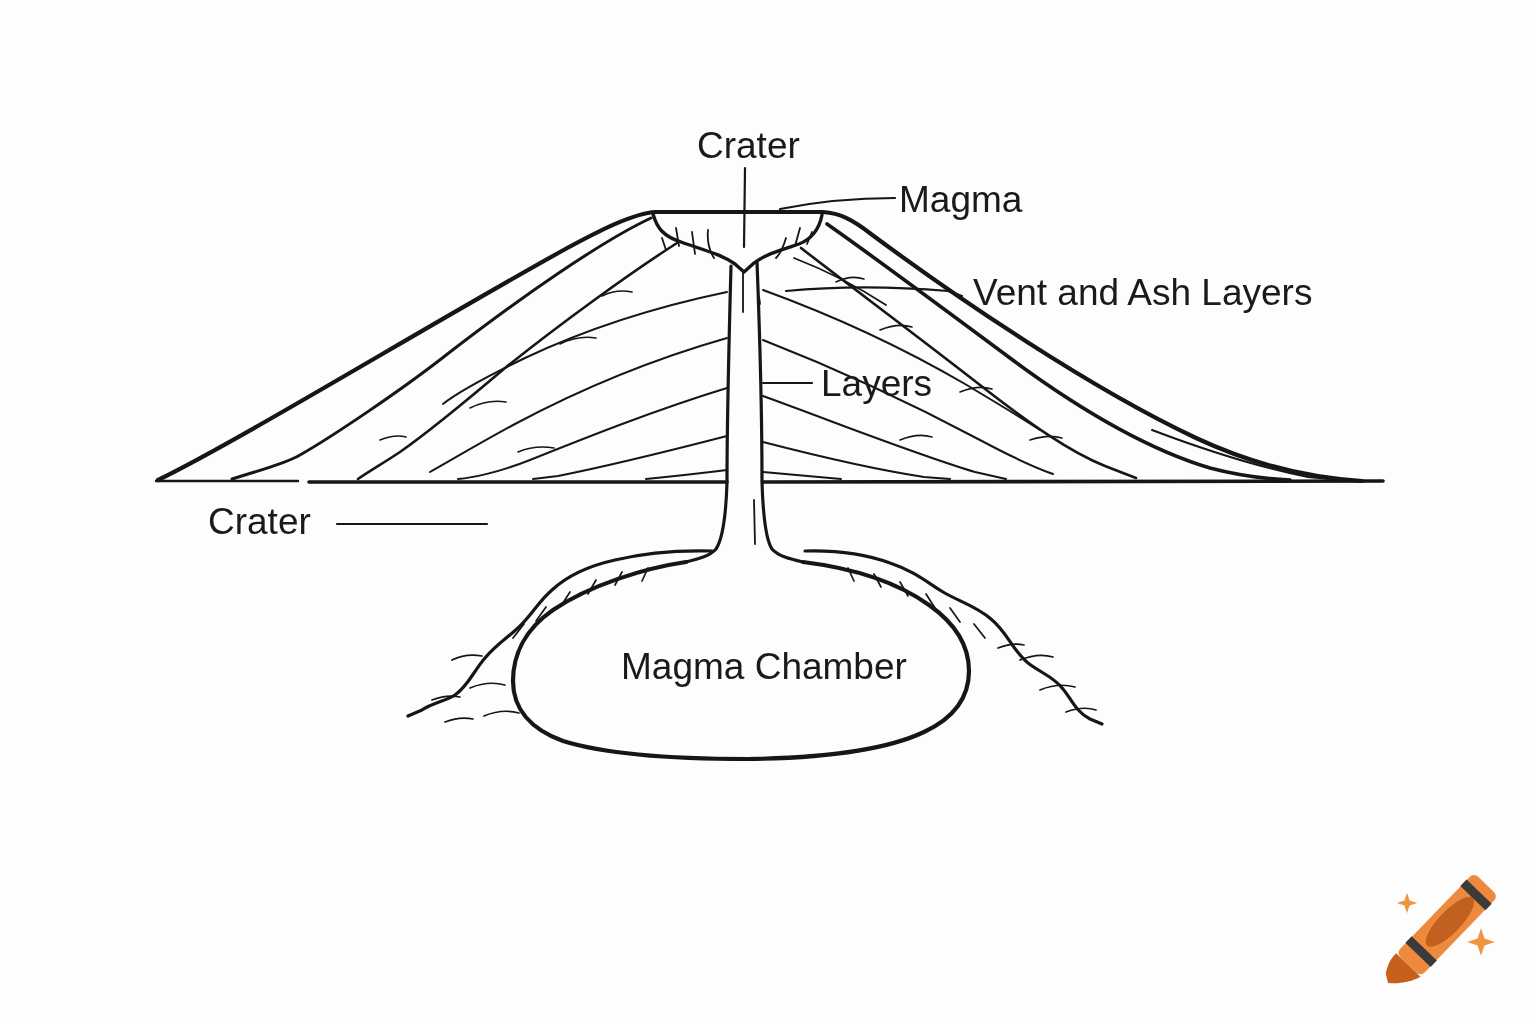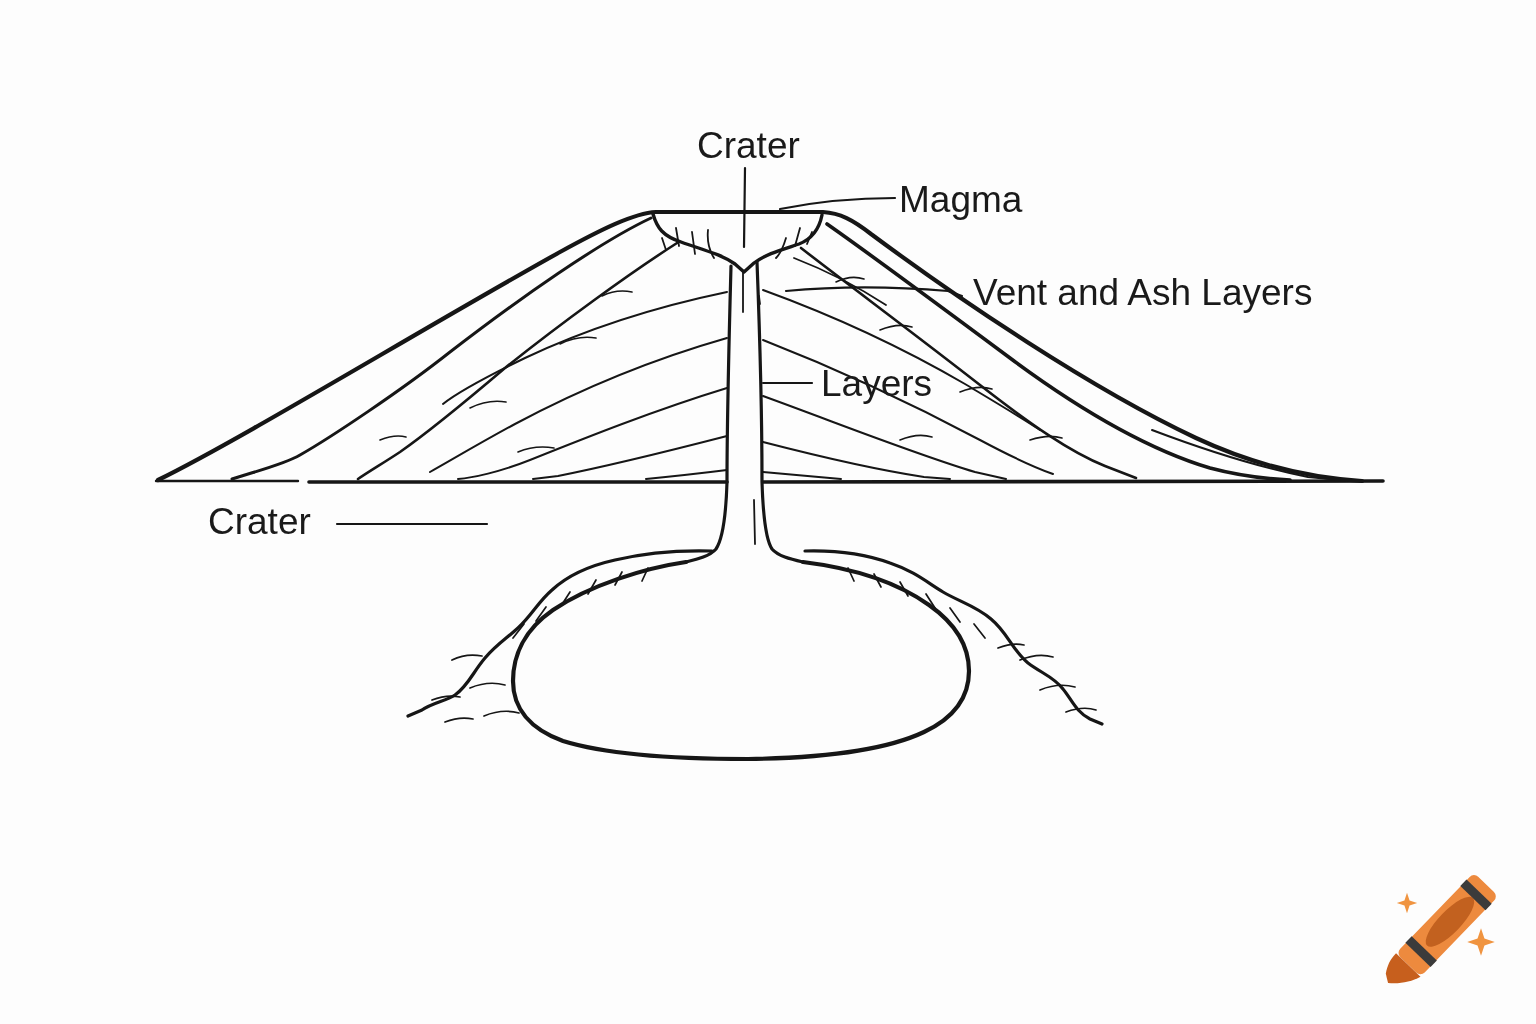--- a/index.html
+++ b/index.html
@@ -105,14 +105,15 @@
   <div class="diagram-label" style="left:697px; top:126px;">Crater</div>
 
   <div class="diagram-label" style="left:899px; top:180px;">Magma</div>
 
   <div class="diagram-label" style="left:973px; top:273px;">Vent and Ash Layers</div>
 
   <div class="diagram-label" style="left:821px; top:364px;">Layers</div>
 
   <div class="diagram-label" style="left:208px; top:502px;">Crater</div>
 
+  <div class="diagram-label" style="left:621px; top:647px;">Magma Chamber</div>
 
 </div>
 
 </body></html>

